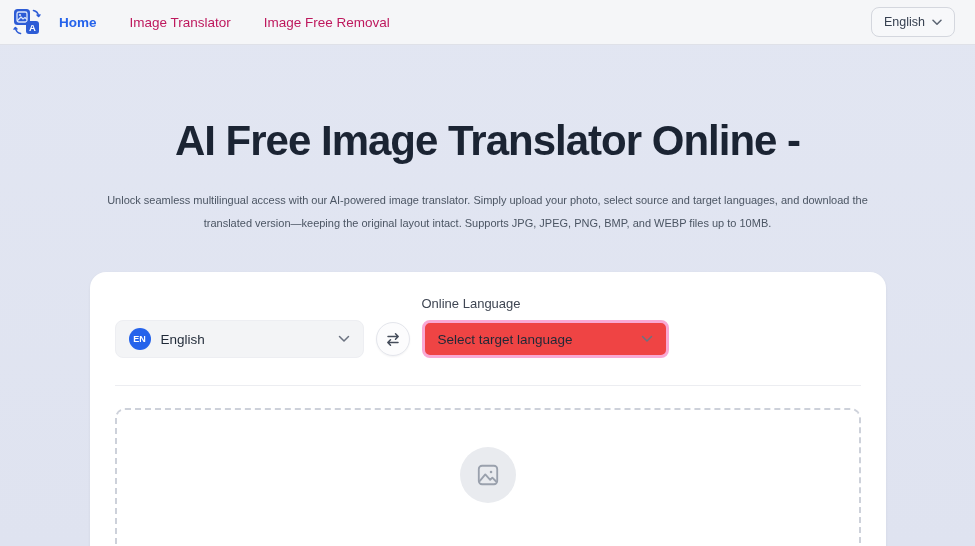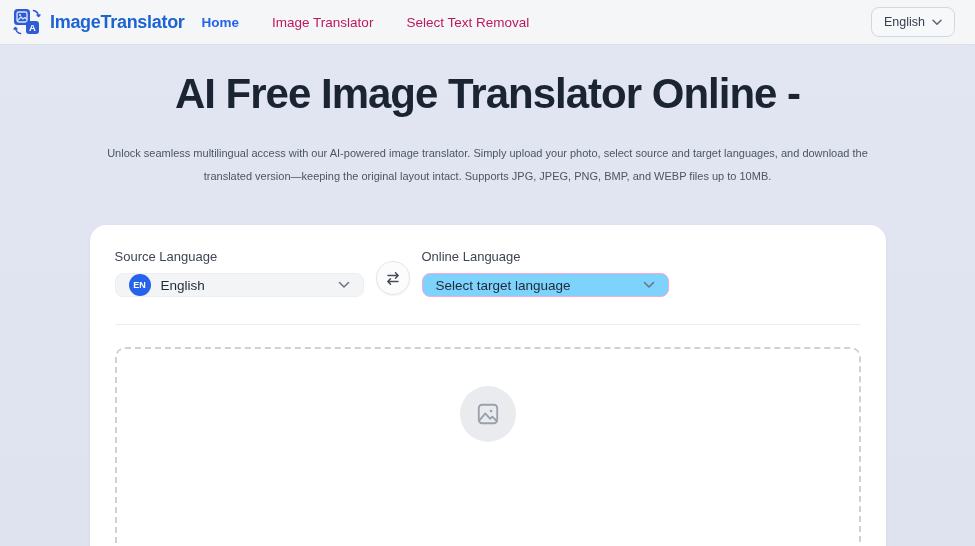--- a/index.html
+++ b/index.html
@@ -22,46 +22,46 @@
   .nav { display: flex; align-items: center; gap: 33px; margin-left: 17px; }
   .nav-link { font-size: 13.5px; color: #be185d; text-decoration: none; cursor: pointer; }
   .nav-link.active { color: #2563eb; font-weight: bold; }
   .lang-btn {
     margin-left: auto; display: flex; align-items: center; gap: 7px;
     border: 1px solid #d4d7de; border-radius: 8px; background: #f7f8fa;
     padding: 7px 12px; font-size: 12.5px; color: #374151; cursor: pointer;
   }
 
   
-  .hero { text-align: center; padding-top: 26px; }
+  .hero { text-align: center; padding-top: 73px; }
   .hero h1 {
     font-size: 42px; font-weight: 800; color: #1b2433;
     line-height: 46px; letter-spacing: -1px;
   }
   .subtitle {
     width: 800px; margin: 25px auto 0;
     font-size: 11px; line-height: 23px; color: #4b5563;
   }
 
   
   .card {
     width: 796px; margin: 37px auto 0; background: #ffffff;
     border-radius: 16px; padding: 24px 25px 40px;
     box-shadow: 0 1px 3px rgba(16,24,40,0.06);
     height: 420px;
   }
   .selects-row { display: flex; align-items: flex-end; }
   .select-group { display: flex; flex-direction: column; }
   .select-label { font-size: 13px; color: #3f4653; margin-bottom: 9px; }
   .select-box {
-    height: 24px; border-radius: 8px; display: flex; align-items: center;
+    height: 38px; border-radius: 8px; display: flex; align-items: center;
     padding: 0 13px; cursor: pointer;
   }
   .select-source { width: 249px; background: #f3f4f6; border: 1px solid #edeef2; }
-  .select-target { width: 247px; background: #7dd3fc; border: 1px solid #f9a8d4; }
+  .select-target { width: 247px; background: #ef4444; border: 3px solid #f9a8d4; }
   .en-badge {
     width: 22px; height: 22px; border-radius: 50%; background: #2563eb;
     color: #fff; font-size: 9px; font-weight: bold;
     display: flex; align-items: center; justify-content: center;
     margin-right: 10px; flex-shrink: 0;
   }
   .select-value { font-size: 13.5px; color: #1f2937; }
   .chevron { margin-left: auto; display: flex; }
   .swap-btn {
     width: 34px; height: 34px; border-radius: 50%;
@@ -96,27 +96,26 @@
           <circle cx="8" cy="8" r="1.1" fill="#dbe5fb"></circle>
           <path d="M5.5 13.5 L9 10 L11 12 L13 10.5 L14.5 12" fill="none" stroke="#dbe5fb" stroke-width="1.2" stroke-linecap="round" stroke-linejoin="round"></path>
           <path d="M21.5 3.5 Q26 4.5 26.5 9" fill="none" stroke="#2d5cd6" stroke-width="1.6" stroke-linecap="round"></path>
           <path d="M25 8 L26.6 9.6 L28 7.8" fill="none" stroke="#2d5cd6" stroke-width="1.4" stroke-linecap="round" stroke-linejoin="round"></path>
           <path d="M8.5 26.5 Q4 25.5 3.5 21" fill="none" stroke="#2d5cd6" stroke-width="1.6" stroke-linecap="round"></path>
           <path d="M5 22 L3.4 20.4 L2 22.2" fill="none" stroke="#2d5cd6" stroke-width="1.4" stroke-linecap="round" stroke-linejoin="round"></path>
           <rect x="14" y="14" width="13" height="13" rx="3" fill="#2d5cd6"></rect>
           <text x="20.5" y="24" font-family="Liberation Sans, sans-serif" font-size="9.5" font-weight="bold" fill="#ffffff" text-anchor="middle">A</text>
         </svg>
       </span>
-      <span class="brand-name">ImageTranslator</span>
     </div>
 
     <nav class="nav">
       <a class="nav-link active">Home</a>
       <a class="nav-link">Image Translator</a>
-      <a class="nav-link">Select Text Removal</a>
+      <a class="nav-link">Image Free Removal</a>
     </nav>
 
     <div class="lang-btn">
       <span>English</span>
       <span style="display:flex;">
         <svg width="10" height="7" viewBox="0 0 10 7">
             <path d="M1 1.2 L5 5.2 L9 1.2" fill="none" stroke="#5b6472" stroke-width="1.5" stroke-linecap="round" stroke-linejoin="round"></path>
           </svg>
       </span>
     </div>
@@ -126,21 +125,20 @@
     <h1>
       <span style="display:block">AI Free Image Translator Online -</span>
     </h1>
     <p class="subtitle">Unlock seamless multilingual access with our AI-powered image translator. Simply upload your photo, select source and target languages, and download the translated version—keeping the original layout intact. Supports JPG, JPEG, PNG, BMP, and WEBP files up to 10MB.</p>
   </div>
 
   <div class="card">
     <div class="selects-row">
 
       <div class="select-group">
-        <span class="select-label">Source Language</span>
         <div class="select-box select-source">
           <span class="en-badge">EN</span>
           <span class="select-value">English</span>
           <span class="chevron">
             <svg width="12" height="8" viewBox="0 0 12 8">
                 <path d="M1.5 1.5 L6 6 L10.5 1.5" fill="none" stroke="#6b7280" stroke-width="1.5" stroke-linecap="round" stroke-linejoin="round"></path>
               </svg>
           </span>
         </div>
       </div>

